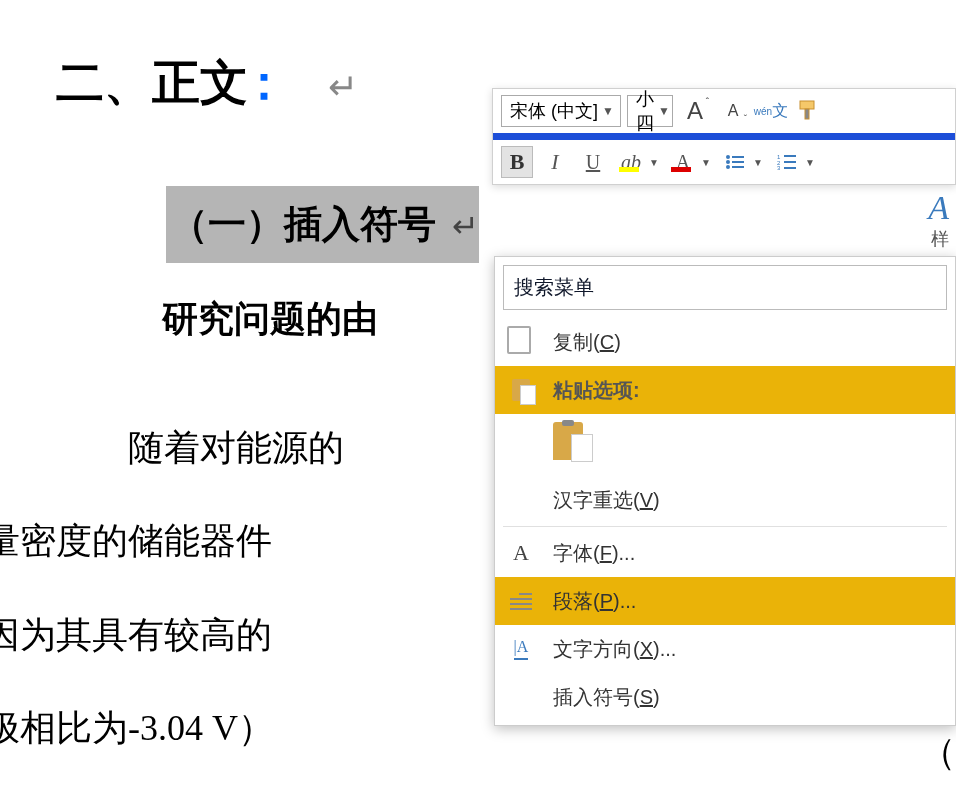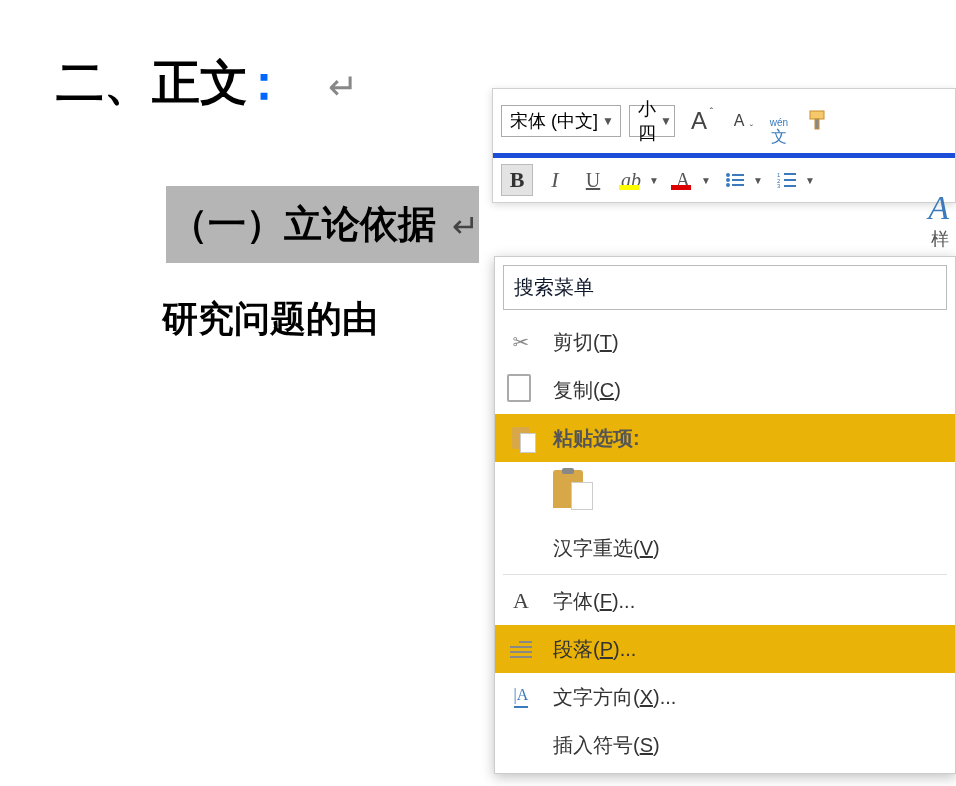--- a/index.html
+++ b/index.html
@@ -81,22 +81,21 @@
     }
     
     .toolbar-row {
       display: flex;
       align-items: center;
       padding: 6px 8px;
       gap: 6px;
     }
     
     .toolbar-row:first-child {
-      border-bottom: 5px solid #1d4ed8;
-      gap: 8px;
+      border-bottom: 7px solid #1d4ed8;
     }
     
     .font-select {
       border: 1px solid #aaa;
       background: #fff;
       height: 32px;
       display: flex;
       align-items: center;
       padding: 0 4px 0 8px;
       font-size: 18px;
@@ -124,22 +123,21 @@
     }
     
     .toolbar-btn.grow { font-size: 24px; color: #444; }
     .toolbar-btn.shrink { font-size: 16px; color: #444; }
     
     .pinyin-btn {
       color: #3a7abd;
       font-size: 10px;
       line-height: 1.1;
       text-align: center;
-      flex-direction: column;
-      margin-top: 20px;
+      flex-direction: row;
     }
     
     .bold-btn {
       font-weight: bold;
       color: #333;
       background: #e3e3e3;
       border: 1px solid #bbb;
       font-family: "Times New Roman", serif;
       font-size: 22px;
     }
@@ -368,26 +366,32 @@
 <body>
 
 <div class="document-content">
   <div class="heading-main">
     <span>二、正文</span>
     <span class="heading-colon">：</span>
     <span class="paragraph-mark">↵</span>
   </div>
   
   <div class="selected-block">
-    <span class="subheading">（一）立论依据</span>
+    <span class="subheading">（一）插入符号</span>
     <span class="paragraph-mark-inline">↵</span>
   </div>
   
   <div class="body-heading">研究问题的由</div>
   
+  <div class="body-text">
+    <span>随着对能源的</span><br>
+    <span style="text-indent:0;display:inline-block;margin-left:-2em">量密度的储能器件</span><br>
+    <span style="text-indent:0;display:inline-block;margin-left:-2em">因为其具有较高的</span><br>
+    <span style="text-indent:0;display:inline-block;margin-left:-2em">极相比为-3.04 V）</span>
+  </div>
 </div>
 
 <div style="position:absolute;right:0;top:536px;font-size:36px;font-family:SimSun">页|</div>
 <div style="position:absolute;right:0;top:728px;font-size:36px;font-family:SimSun">（</div>
 
 <div class="mini-toolbar">
   <div class="toolbar-row">
     <div class="font-select font-name">
       <span>宋体 (中文]</span>
       <span class="dropdown-arrow">▼</span>
@@ -462,24 +466,20 @@
     </div>
   </div>
 
   <span class="styles-a">A</span>
   <span class="styles-label">样</span>
 </div>
 
 <div class="context-menu">
   <div class="search-box">搜索菜单</div>
 
-  <div class="menu-item">
-    <div class="menu-icon scissors-icon"></div>
-    <span class="menu-label"><span>剪切(</span><span class="underline">T</span><span>)</span></span>
-  </div>
 
   <div class="menu-item">
     <div class="menu-icon">
         <div class="copy-icon"></div>
       </div>
     <span class="menu-label"><span>复制(</span><span class="underline">C</span><span>)</span></span>
   </div>
 
   <div class="menu-item hovered">
     <div class="menu-icon">

